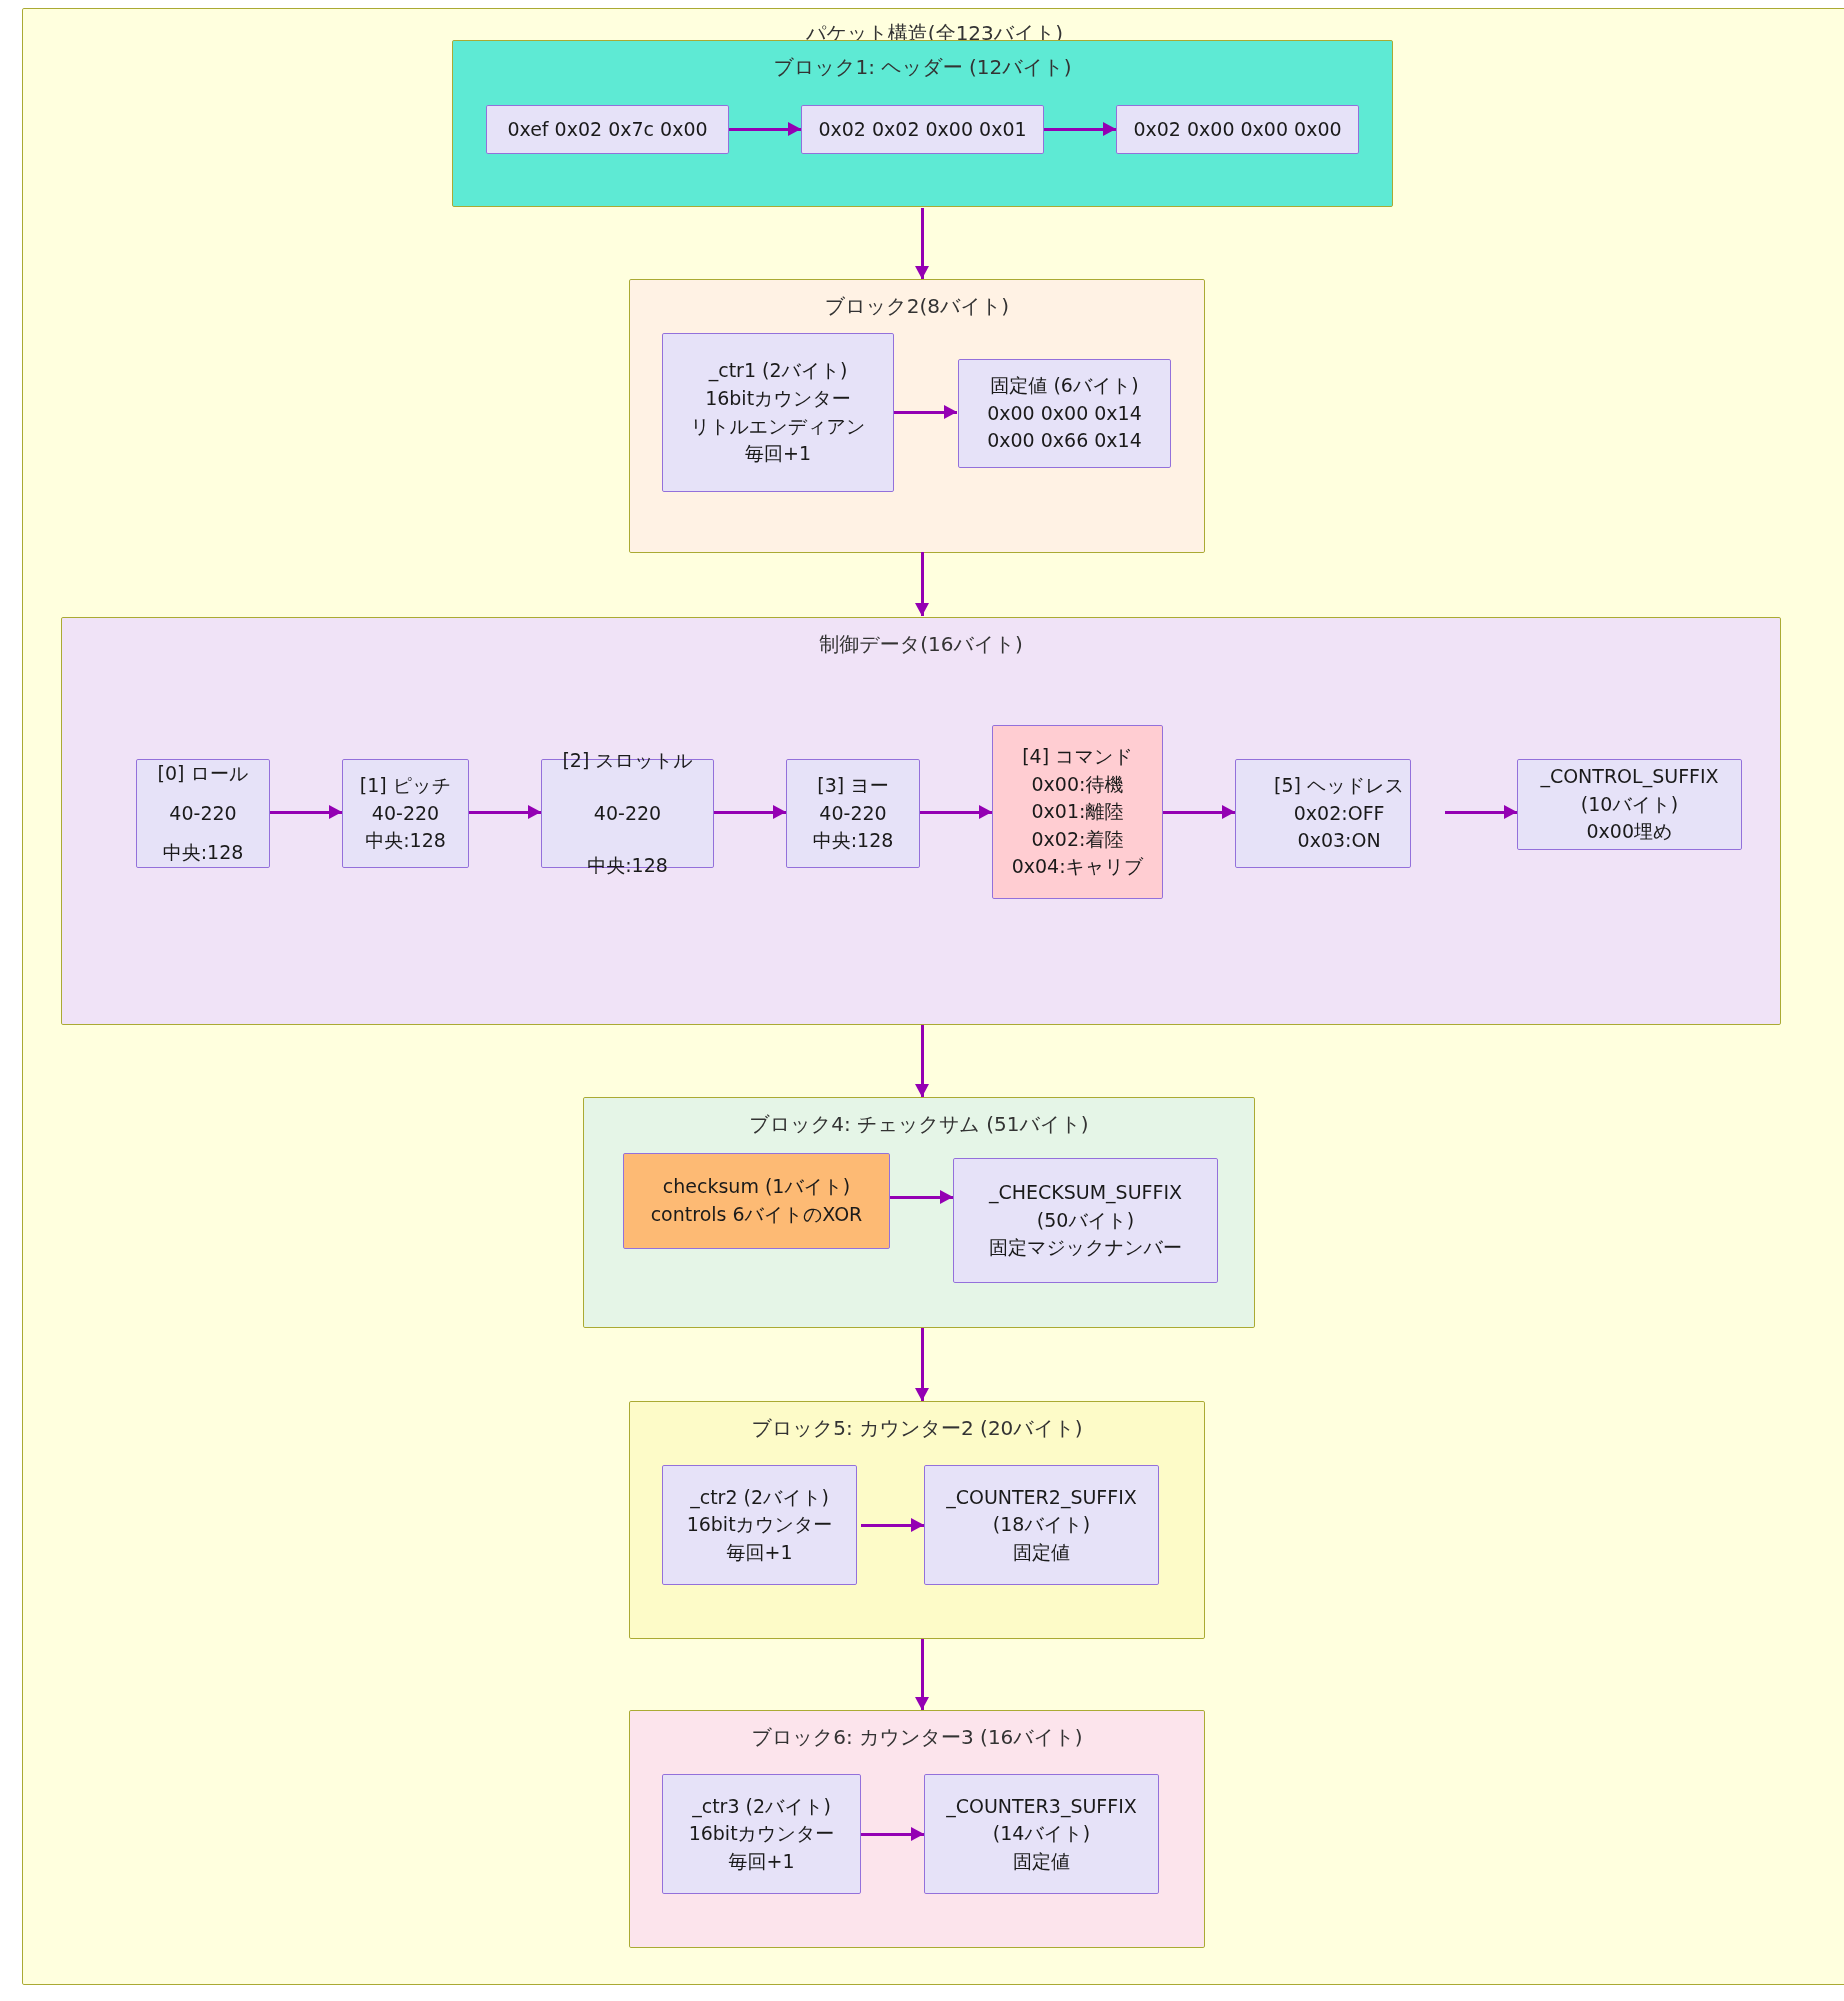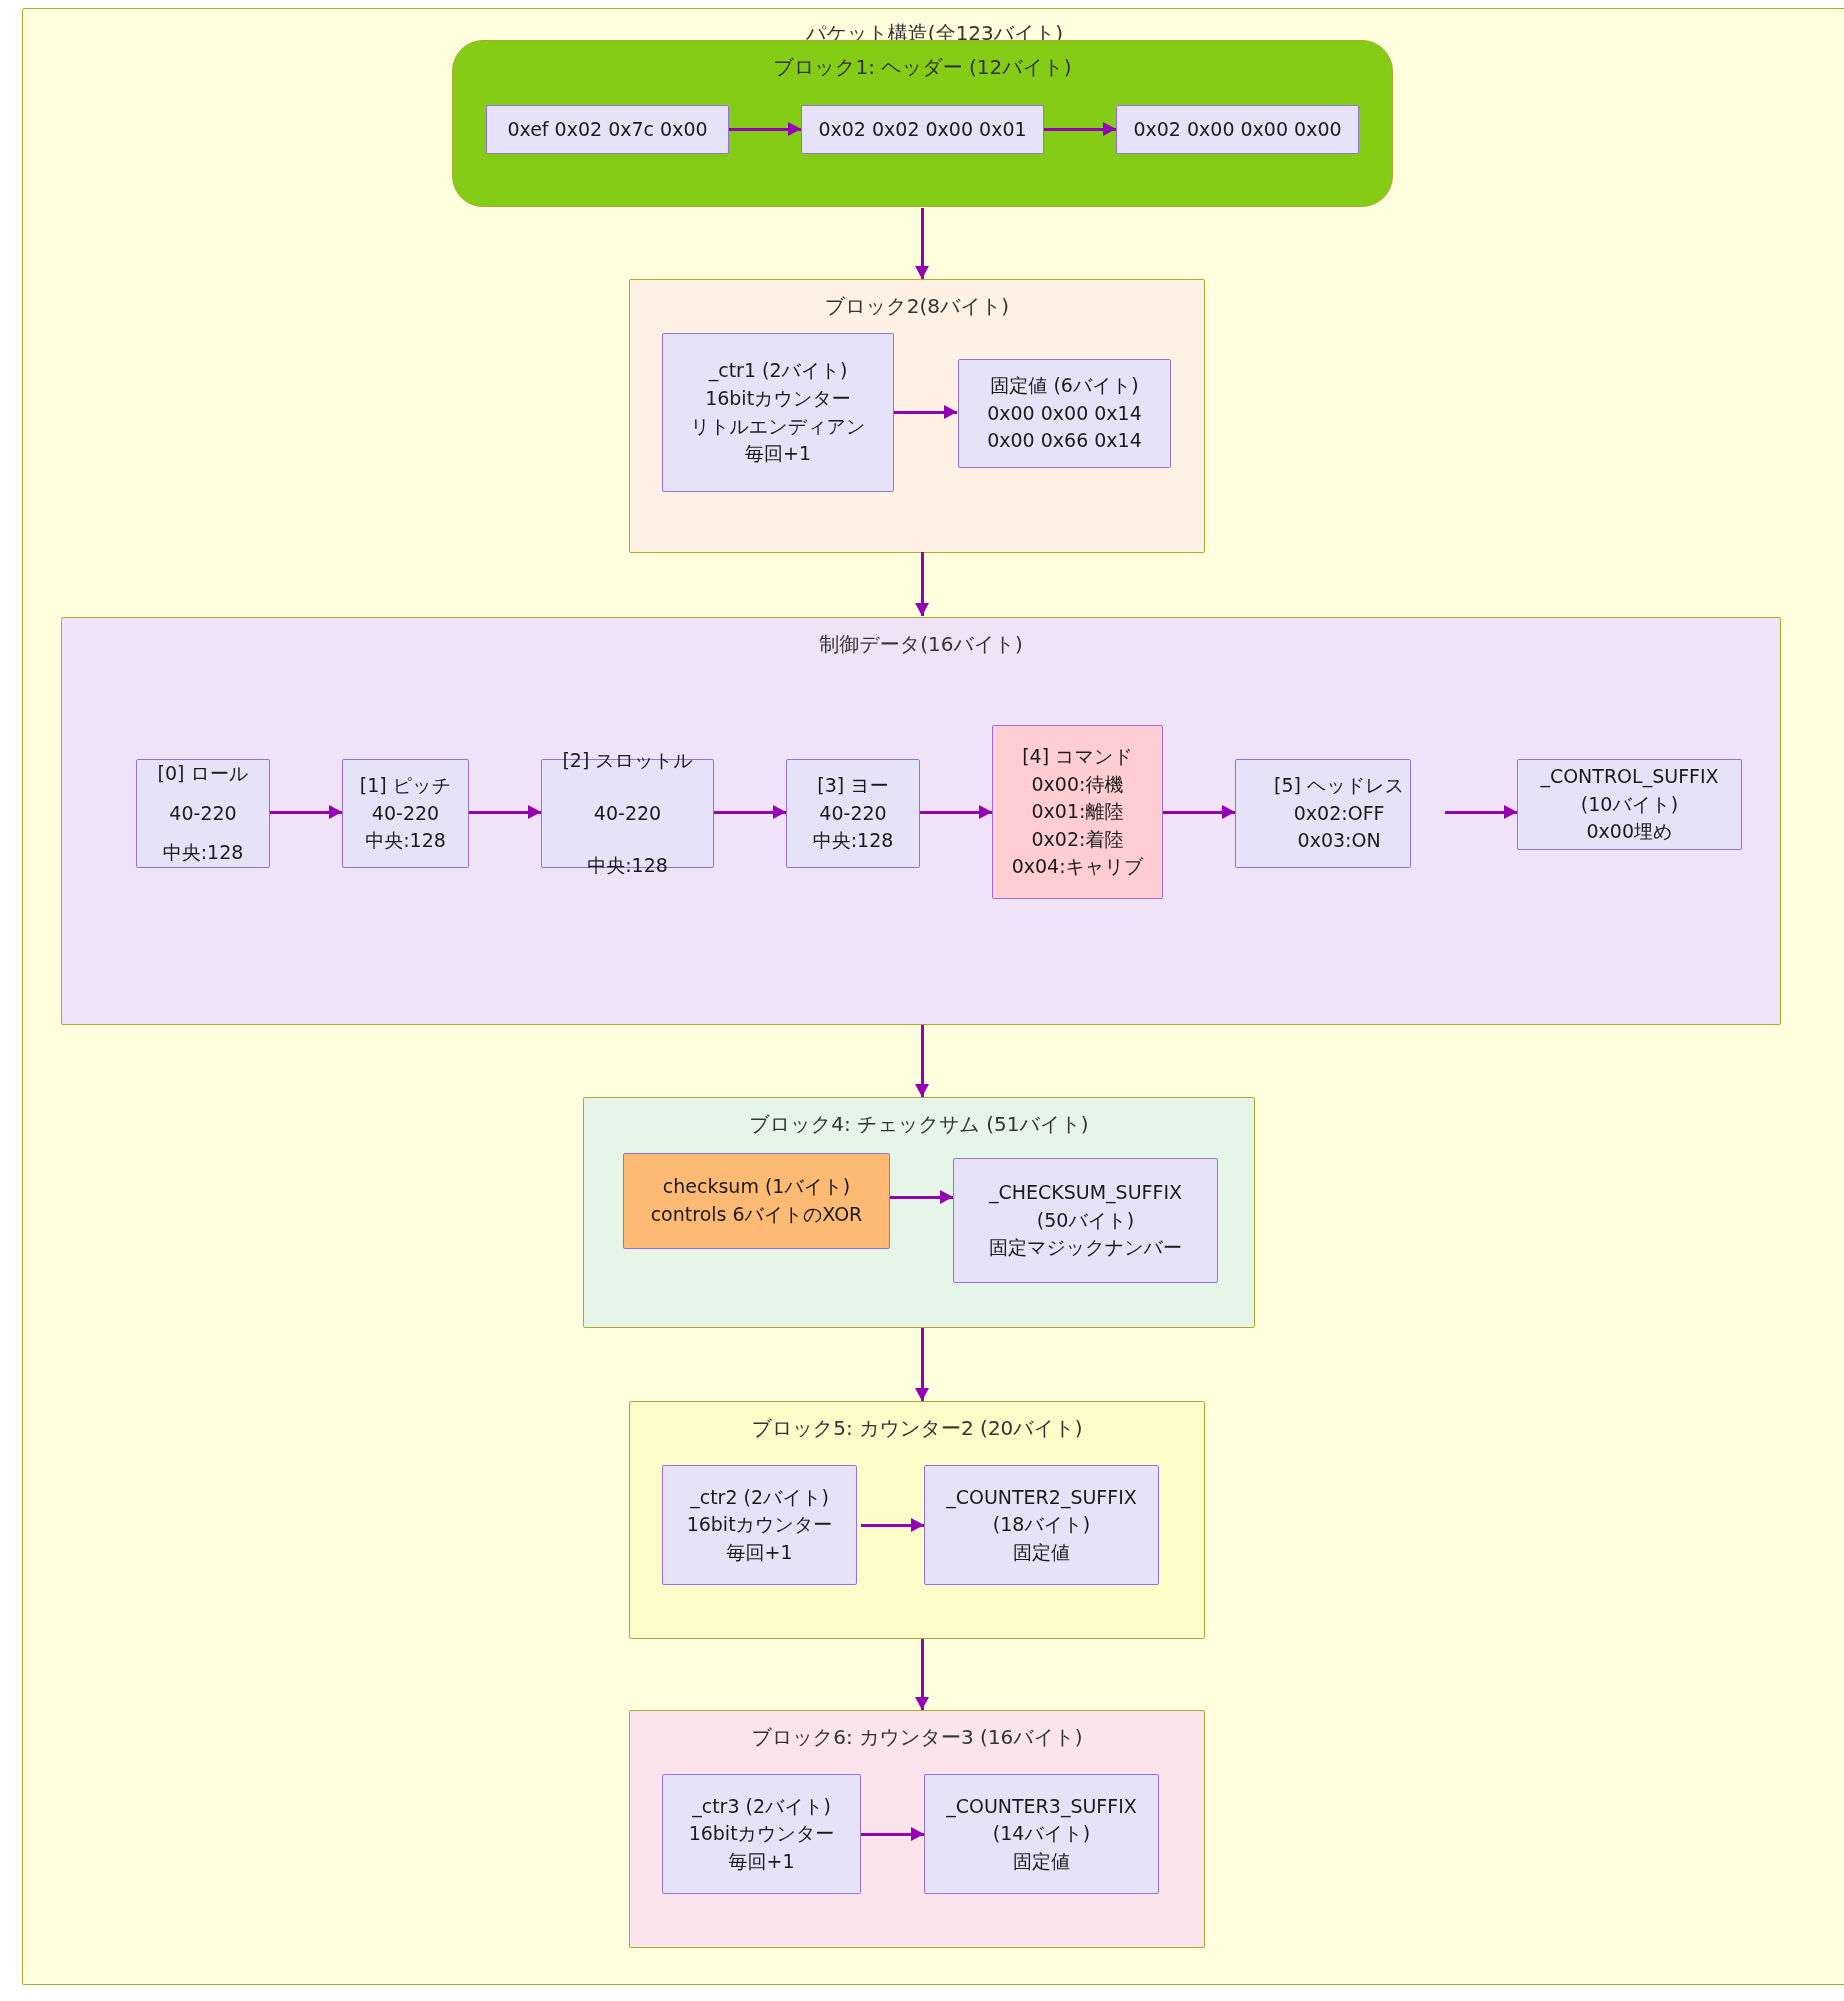--- a/index.html
+++ b/index.html
@@ -120,21 +120,21 @@
 </style>
 </head>
 <body>
 
 <div id="canvas">
 
   <div class="outer-frame">
     <div class="outer-title">パケット構造(全123バイト)</div>
   </div>
 
-  <div class="cluster" style="left:452px; top:40px; width:941px; height:167px; background:#84cc16;border-radius:31px;">
+  <div class="cluster" style="left:452px; top:40px; width:941px; height:167px; background:#5eead4;">
     <div class="cluster-title">ブロック1: ヘッダー (12バイト)</div>
   </div>
 
   <div class="node" style="left:486px; top:105px; width:243px; height:49px;">
     <span class="ln">0xef 0x02 0x7c 0x00</span>
   </div>
 
   <div class="arrow-h" style="left:729px; top:122px; width:72px; height:15.4px;">
     <div class="shaft" style="width:72px;"></div>
       <div class="head"></div>

